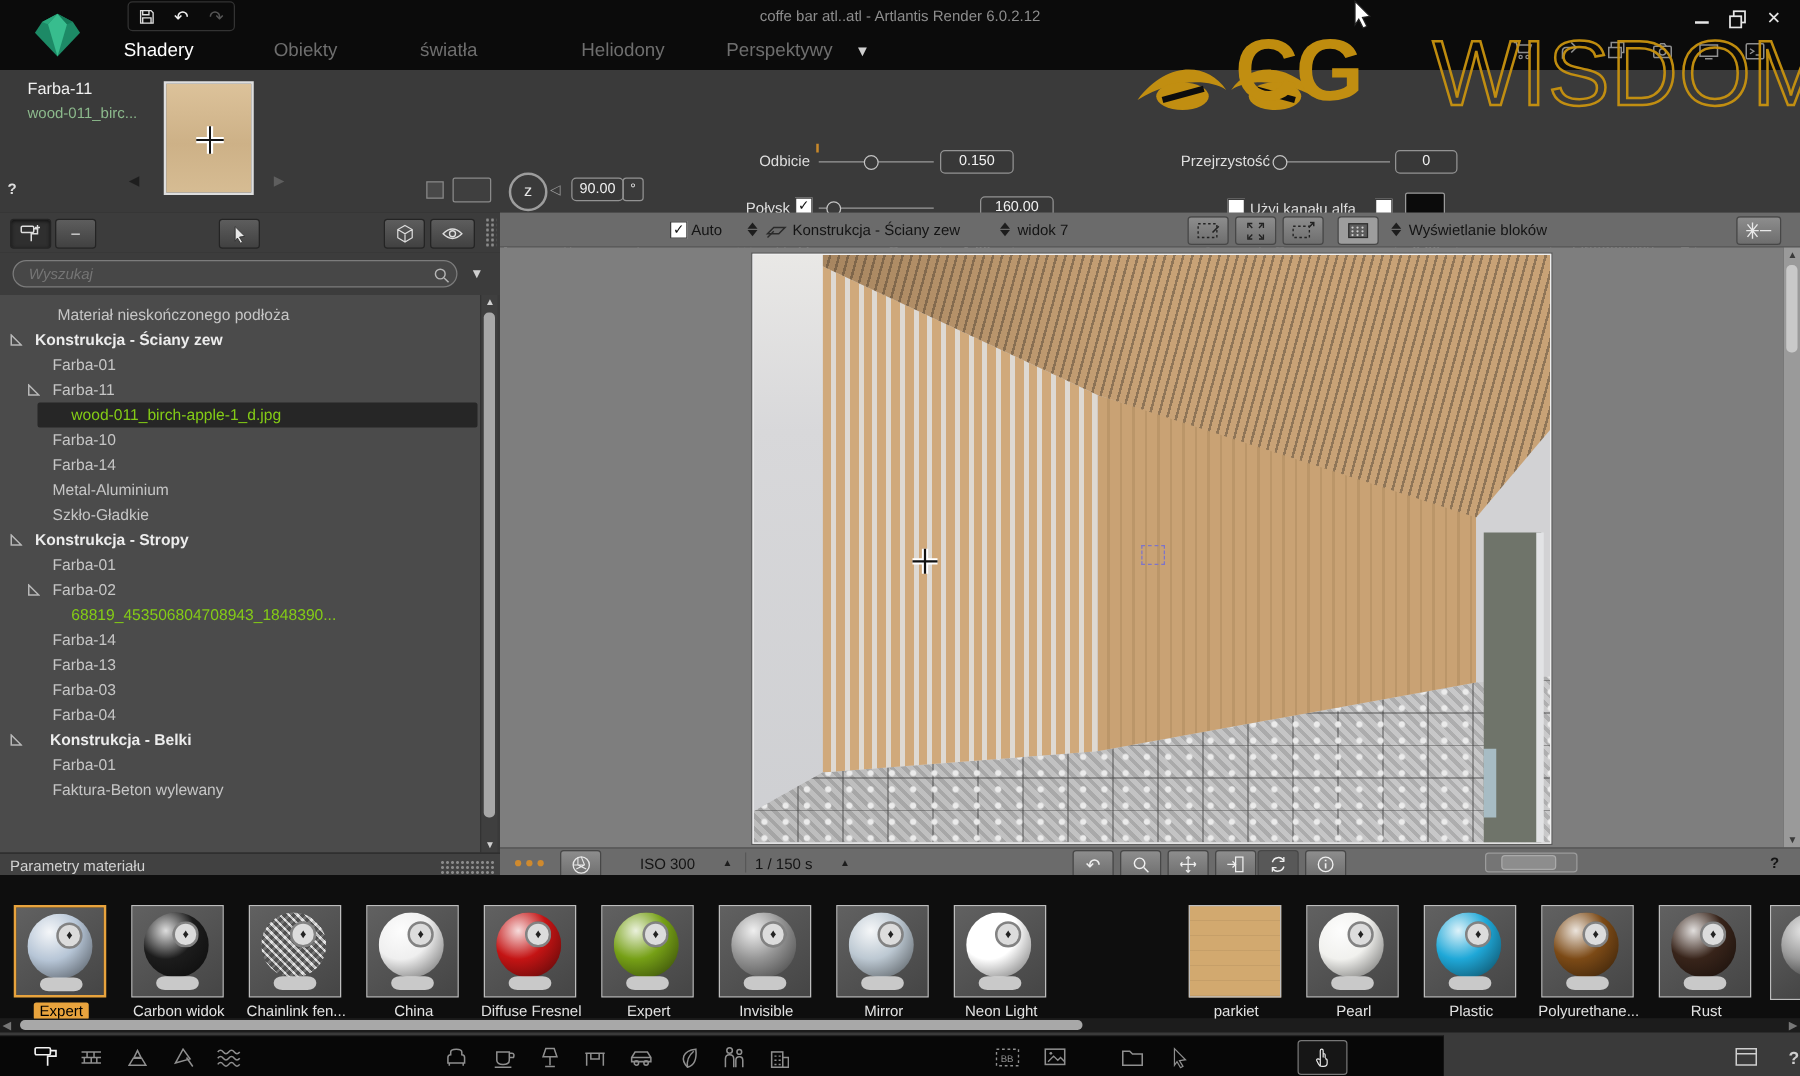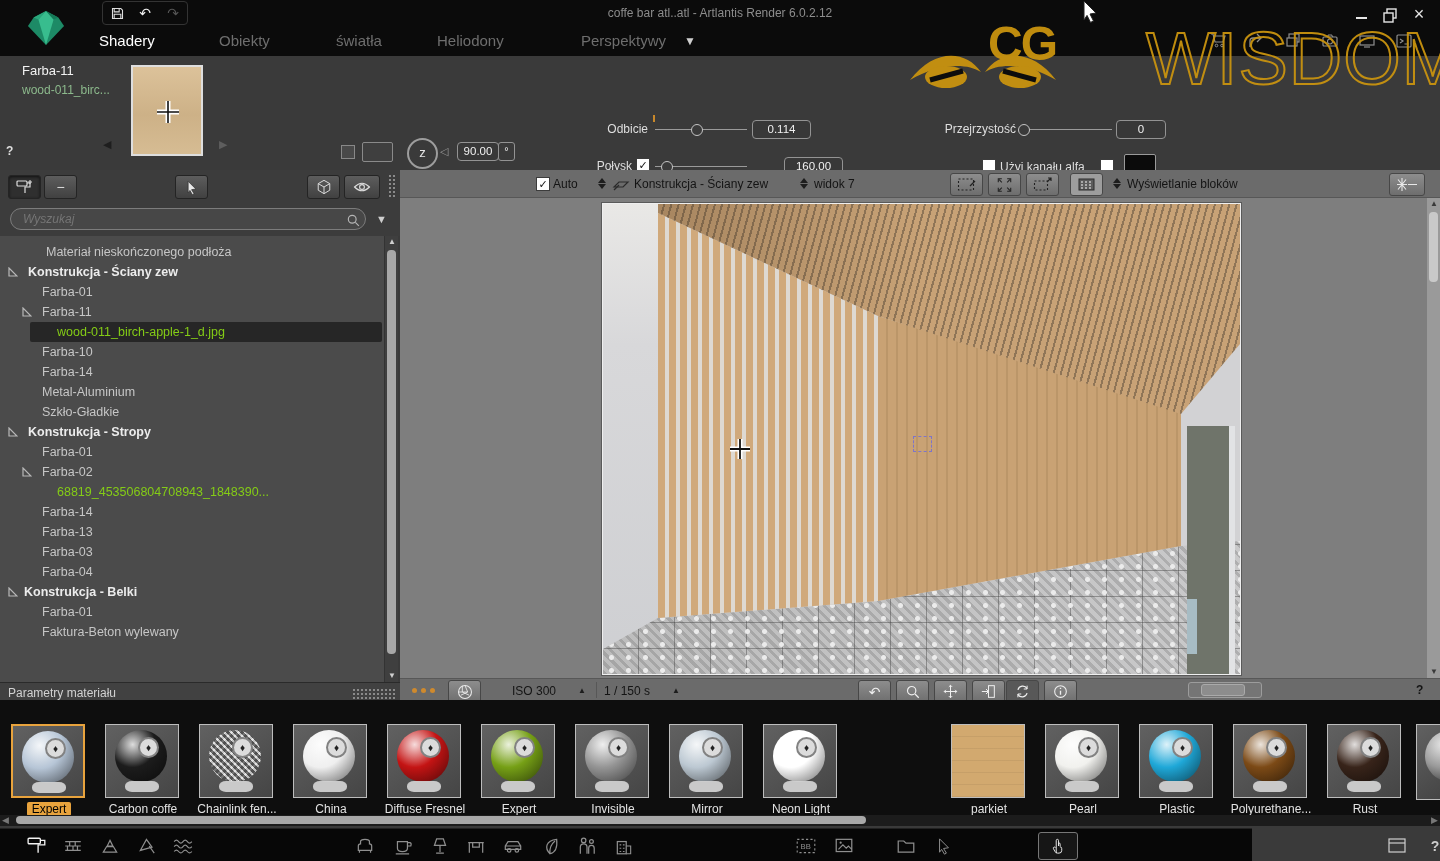--- a/index.html
+++ b/index.html
@@ -10,21 +10,21 @@
   #menubar{position:absolute;left:0;top:28px;width:1440px;height:28px;background:#0b0b0b;border-bottom:1px solid #1d1d1d;}
   .title-text{position:absolute;left:0;right:0;top:6px;text-align:center;color:#8d8d8d;font-size:12px;}
   .winbtn{position:absolute;top:4px;width:26px;height:20px;color:#e6e6e6;text-align:center;cursor:default;}
   .tab{position:absolute;top:28px;height:28px;line-height:26px;font-size:15px;color:#6e6e6e;cursor:default;}
   .tab.active{color:#ffffff;}
   .quickgroup{position:absolute;left:102px;top:1px;width:84px;height:22px;border:1px solid #333;border-radius:4px;display:flex;}
   .qbtn{width:28px;height:22px;display:flex;align-items:center;justify-content:center;color:#ddd;font-size:14px;}
   .tricon{position:absolute;top:29px;width:31px;height:22px;display:flex;align-items:center;justify-content:center;}
   
   #watermark{position:absolute;left:908px;top:14px;width:532px;height:88px;z-index:40;pointer-events:none;opacity:.95;}
-  #wm-cg{position:absolute;left:80px;top:2px;font-size:48px;font-weight:bold;color:#c9930f;letter-spacing:-2px;}
+  #wm-cg{position:absolute;left:80px;top:2px;font-size:70px;font-weight:bold;color:#c9930f;letter-spacing:-2px;}
   #wm-wisdom{position:absolute;left:238px;top:2px;font-size:74px;font-weight:400;color:transparent;-webkit-text-stroke:2px #c9930f;letter-spacing:1px;}
   
   #params{position:absolute;left:0;top:56px;width:1440px;height:114px;background:#3a3a3a;border-bottom:1px solid #272727;}
   .plabel{position:absolute;color:#dedede;font-size:12px;}
   .vdark{color:#141414;}
   .valbox{position:absolute;height:17px;border:1px solid #939393;border-radius:4px;background:#383838;color:#f0f0f0;font-size:11.5px;line-height:17px;text-align:center;}
   .sl{position:absolute;height:1px;background:#9a9a9a;}
   .slth{position:absolute;width:10px;height:10px;border:1px solid #c4c4c4;border-radius:50%;background:#3a3a3a;}
   .tick{position:absolute;width:2px;height:7px;background:#c8882a;}
   .chk{position:absolute;width:12px;height:12px;background:#fff;border:1px solid #3c3c3c;font-size:11px;line-height:12px;text-align:center;color:#111;}
@@ -68,21 +68,21 @@
   .shthumb.sel{border:2px solid #e8a33d;}
   .shlabel{position:absolute;left:0;top:102px;width:100%;text-align:center;font-size:12px;color:#e2e2e2;white-space:nowrap;}
   .shlabel b{font-weight:normal;}
   .shlabel.sel b{background:#e8a33d;color:#000;padding:0 5px;border-radius:2px;}
   .ball{position:absolute;left:9px;top:5px;width:52px;height:52px;border-radius:50%;}
   .ring{position:absolute;left:32px;top:12px;width:21px;height:21px;border-radius:50%;background:#dcdcdc;border:2px solid rgba(20,20,20,.45);box-sizing:border-box;text-align:center;line-height:17px;font-size:10px;color:#222;}
   .stand{position:absolute;left:19px;top:56px;width:34px;height:11px;background:#d4d4d4;border-radius:7px/5px;opacity:.92;}
   .mesh{background-image:repeating-linear-gradient(45deg,rgba(255,255,255,.55) 0 2px,rgba(50,50,50,.55) 2px 5px),repeating-linear-gradient(-45deg,rgba(255,255,255,.35) 0 2px,rgba(60,60,60,.45) 2px 5px)!important;}
   #shelfscroll{position:absolute;left:0;top:815px;width:1440px;height:11px;background:#1c1c1c;}
   
-  #btoolbar{position:absolute;left:0;top:828px;width:1252px;height:33px;background:#070707;border-top:1px solid #222;box-sizing:border-box;}
+  #btoolbar{position:absolute;left:0;top:828px;width:1155px;height:33px;background:#070707;border-top:1px solid #222;box-sizing:border-box;}
   .bicon{position:absolute;top:6px;width:22px;height:22px;display:flex;align-items:center;justify-content:center;}
 </style>
 </head>
 <body>
 
 <div id="app">
 
   <div id="titlebar">
     <div class="title-text">coffe bar atl..atl - Artlantis Render 6.0.2.12</div>
     <div class="winbtn" style="right:66px;">
@@ -114,21 +114,21 @@
           <path d="M3 3h10l2 2v10H3z" fill="none" stroke="#ddd" stroke-width="1.3"></path>
           <path d="M5 3v4h6V3M5 15v-5h8v5" fill="none" stroke="#ddd" stroke-width="1.3"></path>
         </svg>
     </div>
     <div class="qbtn" style="color:#f0f0f0;">↶</div>
     <div class="qbtn" style="color:#555;">↷</div>
   </div>
   <div class="tab active" style="left:99px;padding:0 0;">Shadery</div>
   <div class="tab" style="left:219px;">Obiekty</div>
   <div class="tab" style="left:336px;">światła</div>
-  <div class="tab" style="left:437px;">Heliodony</div>
+  <div class="tab" style="left:465px;">Heliodony</div>
   <div class="tab" style="left:581px;">Perspektywy</div>
   <div class="tab" style="left:684px;color:#cfcfcf;font-size:12px;">▼</div>
 
   <div class="tricon" style="left:1203px;">
     <svg width="18" height="17" viewBox="0 0 18 17">
         <path d="M1 2h2l2 8h8l2-6H4" fill="none" stroke="#8f8f8f" stroke-width="1.2"></path>
         <circle cx="6.5" cy="13.5" r="1.3" fill="none" stroke="#8f8f8f"></circle>
         <circle cx="12" cy="13.5" r="1.3" fill="none" stroke="#8f8f8f"></circle>
       </svg>
   </div>
@@ -201,21 +201,21 @@
     <svg class="abs" style="left:352px;top:130px;" width="102" height="18">
       <polygon points="0,14 100,3 100,14" fill="#4d4d4d" stroke="#c4c4c4" stroke-width="1"></polygon>
       <rect x="51" y="2" width="3" height="14" fill="#e6e6e6" stroke="#333" stroke-width=".5"></rect>
     </svg>
     <div class="abs" style="left:456px;top:128px;width:53px;height:16px;border:1px solid #bdbdbd;border-radius:3px;background:#3f3f3f;color:#f0f0f0;font-size:10.5px;text-align:center;line-height:15px;">Poz. Pion.</div>
 
     <div class="plabel" style="left:528px;top:66px;width:120px;text-align:right;">Odbicie</div>
     <div class="tick" style="left:653px;top:59px;"></div>
     <div class="sl" style="left:655px;top:73px;width:92px;"></div>
     <div class="slth" style="left:691px;top:68px;"></div>
-    <div class="valbox" style="left:752px;top:64px;width:57px;">0.114</div>
+    <div class="valbox" style="left:752px;top:64px;width:57px;">0.150</div>
 
     <div class="plabel" style="left:528px;top:103px;width:104px;text-align:right;">Połysk</div>
     <div class="chk" style="left:636px;top:102px;">✓</div>
     <div class="sl" style="left:655px;top:110px;width:92px;"></div>
     <div class="slth" style="left:661px;top:105px;"></div>
     <div class="valbox" style="left:752px;top:101px;width:57px;margin-left:32px;">160.00</div>
 
     <div class="plabel" style="left:528px;top:139px;width:120px;text-align:right;">Wypukłość</div>
     <div class="tick" style="left:699px;top:132px;"></div>
     <div class="sl" style="left:655px;top:146px;width:92px;"></div>
@@ -305,21 +305,21 @@
         </svg><span>Konstrukcja - Stropy</span></div>
       <div class="trow" style="margin-top: 0px; padding-left: 42px;"><span>Farba-01</span></div>
       <div class="trow" style="margin-top: 0px; padding-left: 42px;"><svg width="10" height="10" class="texp" style="left: 22px;">
           <polygon points="1,9 9,9 1,1" fill="none" stroke="#b8b8b8" stroke-width="1.2"></polygon>
         </svg><span>Farba-02</span></div>
       <div class="trow green" style="margin-top: 0px; padding-left: 57px;"><span>68819_453506804708943_1848390...</span></div>
       <div class="trow" style="margin-top: 0px; padding-left: 42px;"><span>Farba-14</span></div>
       <div class="trow" style="margin-top: 0px; padding-left: 42px;"><span>Farba-13</span></div>
       <div class="trow" style="margin-top: 0px; padding-left: 42px;"><span>Farba-03</span></div>
       <div class="trow" style="margin-top: 0px; padding-left: 42px;"><span>Farba-04</span></div>
-      <div class="trow bold" style="margin-top: 0px; padding-left: 24px;"><svg width="10" height="10" class="texp" style="left: 8px;">
+      <div class="trow bold" style="margin-top: 0px; padding-left: 40px;"><svg width="10" height="10" class="texp" style="left: 8px;">
           <polygon points="1,9 9,9 1,1" fill="none" stroke="#b8b8b8" stroke-width="1.2"></polygon>
         </svg><span>Konstrukcja - Belki</span></div>
       <div class="trow" style="margin-top: 0px; padding-left: 42px;"><span>Farba-01</span></div>
       <div class="trow" style="margin-top: 0px; padding-left: 42px;"><span>Faktura-Beton wylewany</span></div>
     </div>
   <div id="treescroll">
     <div class="sarrow" style="top:0;">▲</div>
     <div class="sthumb" style="top:14px;height:404px;"></div>
     <div class="sarrow" style="bottom:0;">▼</div>
   </div>
@@ -489,21 +489,21 @@
           <div class="stand"></div>
         </div>
         <div class="shlabel sel"><b>Expert</b></div>
       </div>
       <div class="shitem" style="left: 99px;">
         <div class="shthumb">
           <div class="ball" style="background: radial-gradient(circle at 34% 28%, rgba(255, 255, 255, 0.85), rgb(28, 28, 28) 45%, rgba(0, 0, 0, 0.55) 95%) rgb(28, 28, 28);"></div>
           <div class="ring">♦</div>
           <div class="stand"></div>
         </div>
-        <div class="shlabel"><b>Carbon coffe</b></div>
+        <div class="shlabel"><b>Carbon widok</b></div>
       </div>
       <div class="shitem" style="left: 193px;">
         <div class="shthumb">
           <div class="ball mesh" style="background: radial-gradient(circle at 34% 28%, rgba(255, 255, 255, 0.85), rgb(160, 160, 160) 45%, rgba(0, 0, 0, 0.55) 95%) rgb(160, 160, 160);"></div>
           <div class="ring">♦</div>
           <div class="stand"></div>
         </div>
         <div class="shlabel"><b>Chainlink fen...</b></div>
       </div>
       <div class="shitem" style="left: 287px;">

